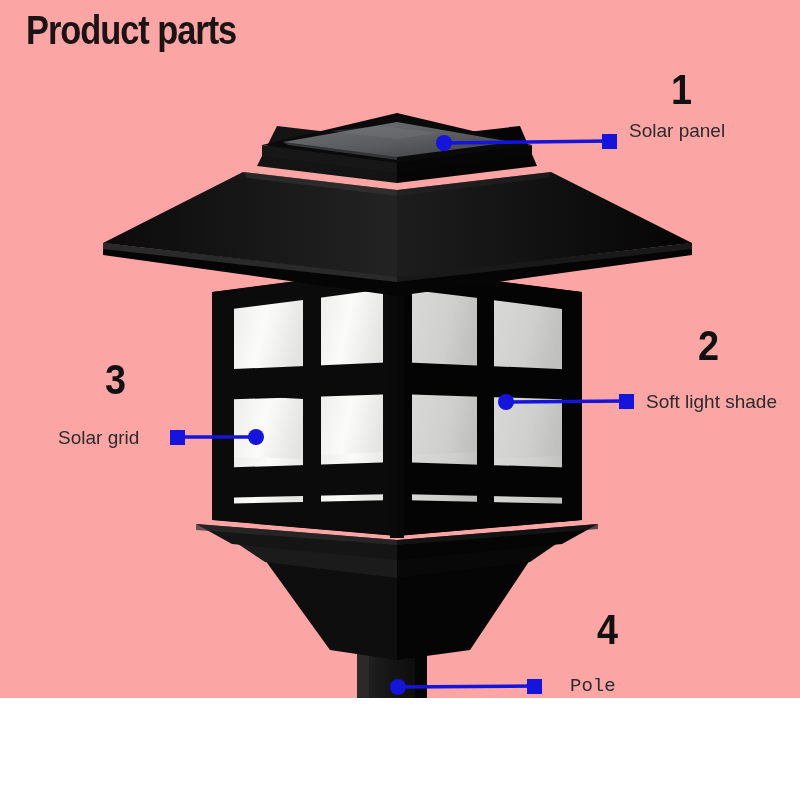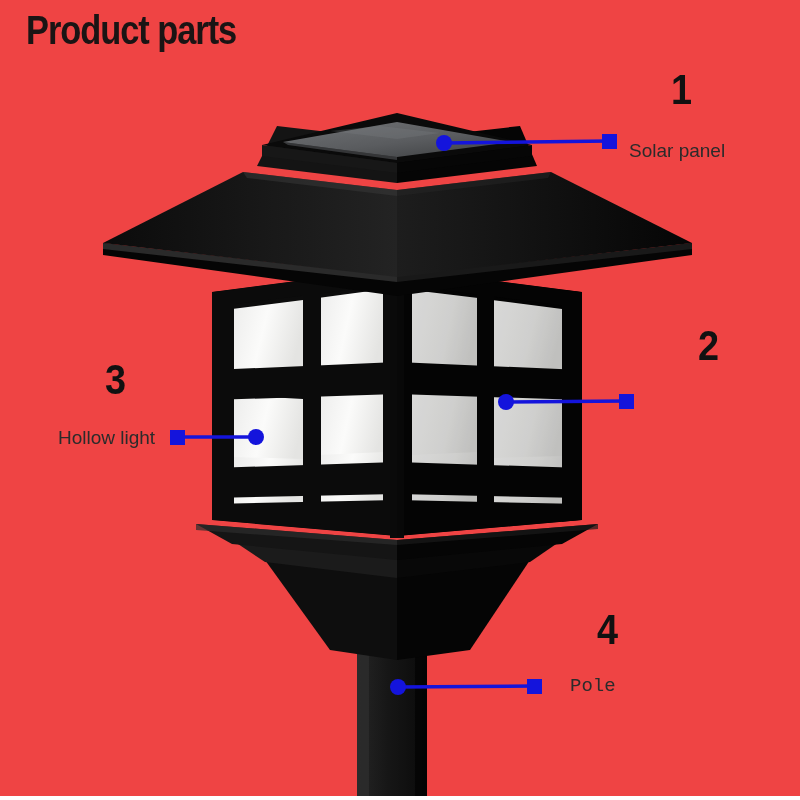--- a/index.html
+++ b/index.html
@@ -6,22 +6,22 @@
     margin: 0;
     padding: 0;
     background: #ffffff;
   }
   body {
     font-family: "Liberation Sans", sans-serif;
   }
   #page {
     position: relative;
     width: 800px;
-    height: 796px;
-    background: #ef4444;
+    height: 698px;
+    background: #fca5a5;
     overflow: hidden;
   }
   #page-title {
     position: absolute;
     left: 26px;
     top: 8px;
     font-family: "Liberation Sans", sans-serif;
     font-weight: bold;
     font-size: 40px;
     letter-spacing: -1.2px;
@@ -229,23 +229,24 @@
       <rect x="170" y="430" width="15" height="15" fill="#1414dc"></rect>
     </g>
     <g>
       <line x1="398" y1="687" x2="534" y2="686" stroke="#1414dc" stroke-width="3.4"></line>
       <circle cx="398" cy="687" r="8" fill="#1414dc"></circle>
       <rect x="527" y="679" width="15" height="15" fill="#1414dc"></rect>
     </g>
   </svg>
 
   <div class="callout-number" style="left:671px; top:66px;">1</div>
-  <div class="callout-label" style="left:629px; top:140px;">Solar panel</div>
+  <div class="callout-label" style="left:629px; top:120px;">Solar panel</div>
 
   <div class="callout-number" style="left:698px; top:322px;">2</div>
+  <div class="callout-label" style="left:646px; top:391px;">Soft light shade</div>
 
   <div class="callout-number" style="left:105px; top:356px;">3</div>
-  <div class="callout-label" style="left:58px; top:427px;">Hollow light</div>
+  <div class="callout-label" style="left:58px; top:427px;">Solar grid</div>
 
   <div class="callout-number" style="left:597px; top:606px;">4</div>
   <div class="callout-label" style="left:570px; top:675px;font-family:Liberation Mono, monospace;">Pole</div>
 
 </div>
 
 </body></html>

